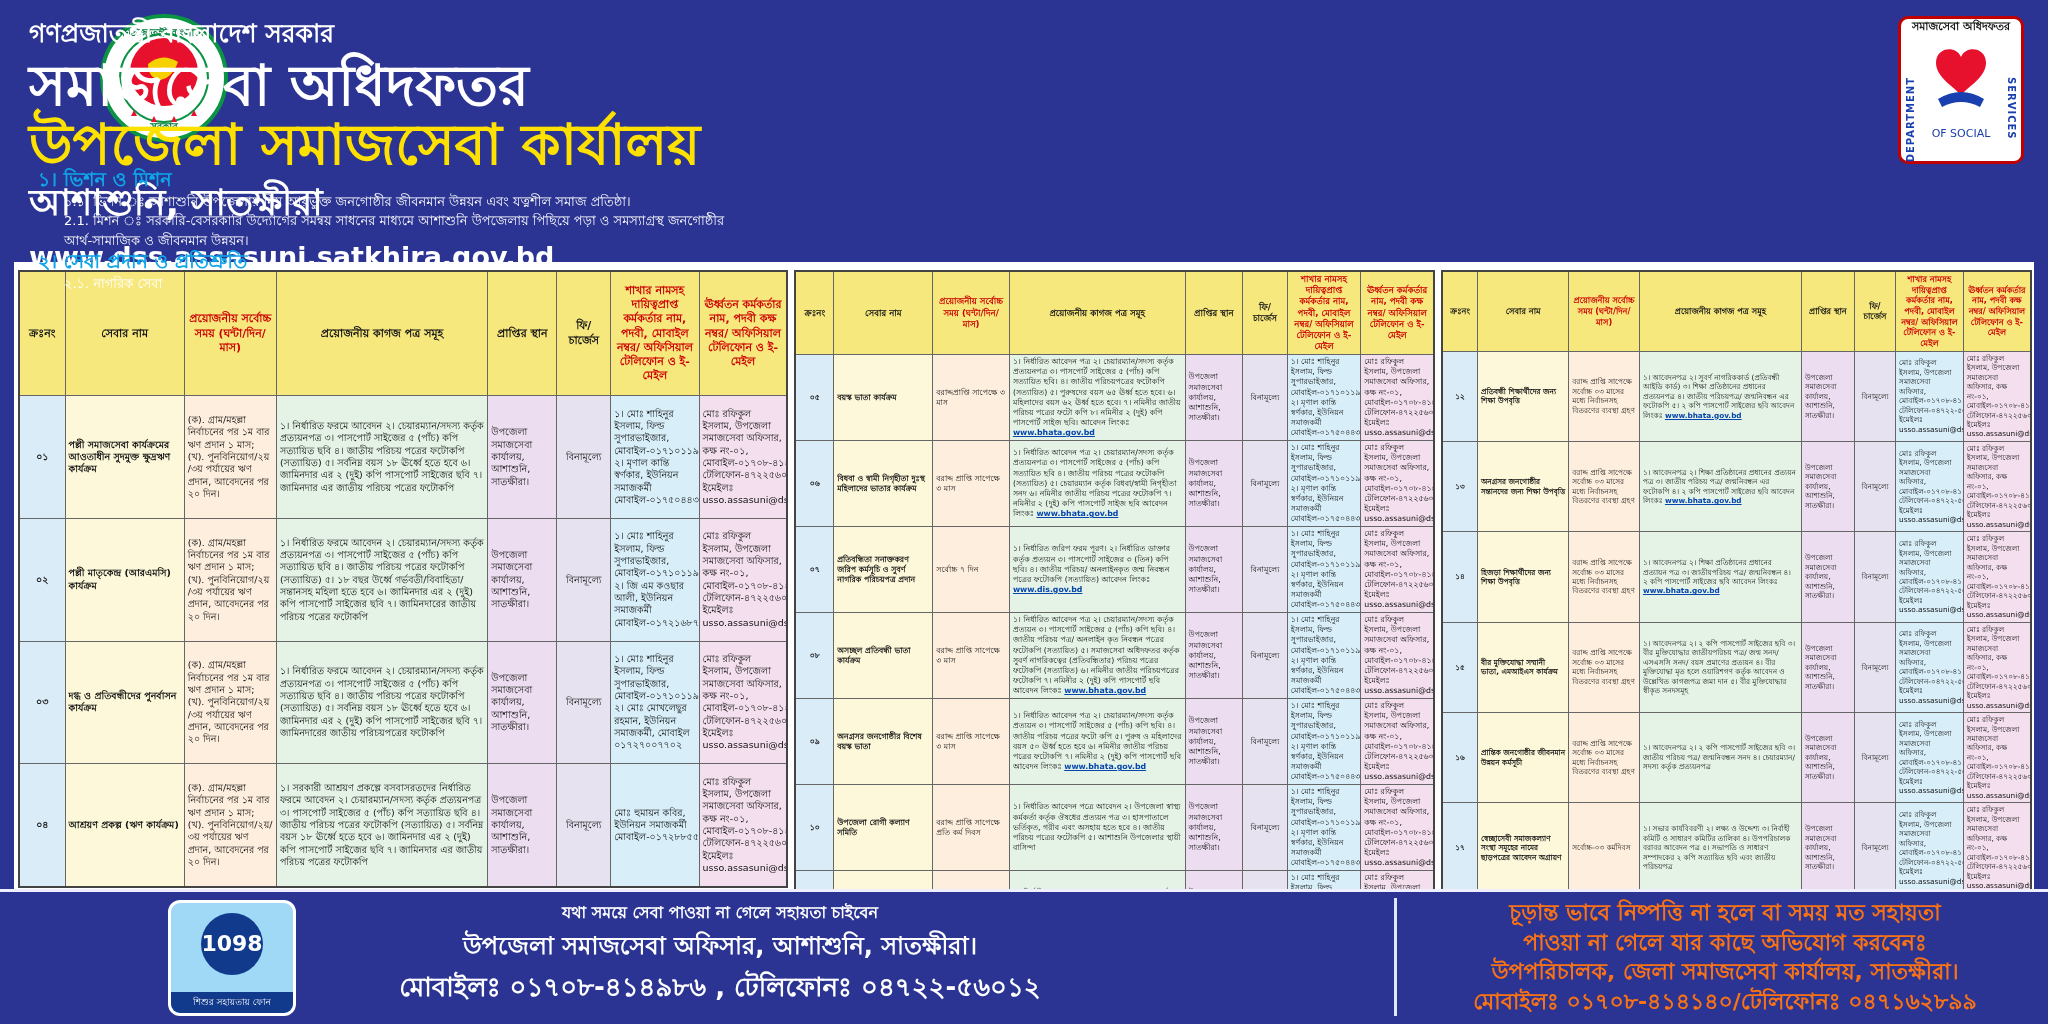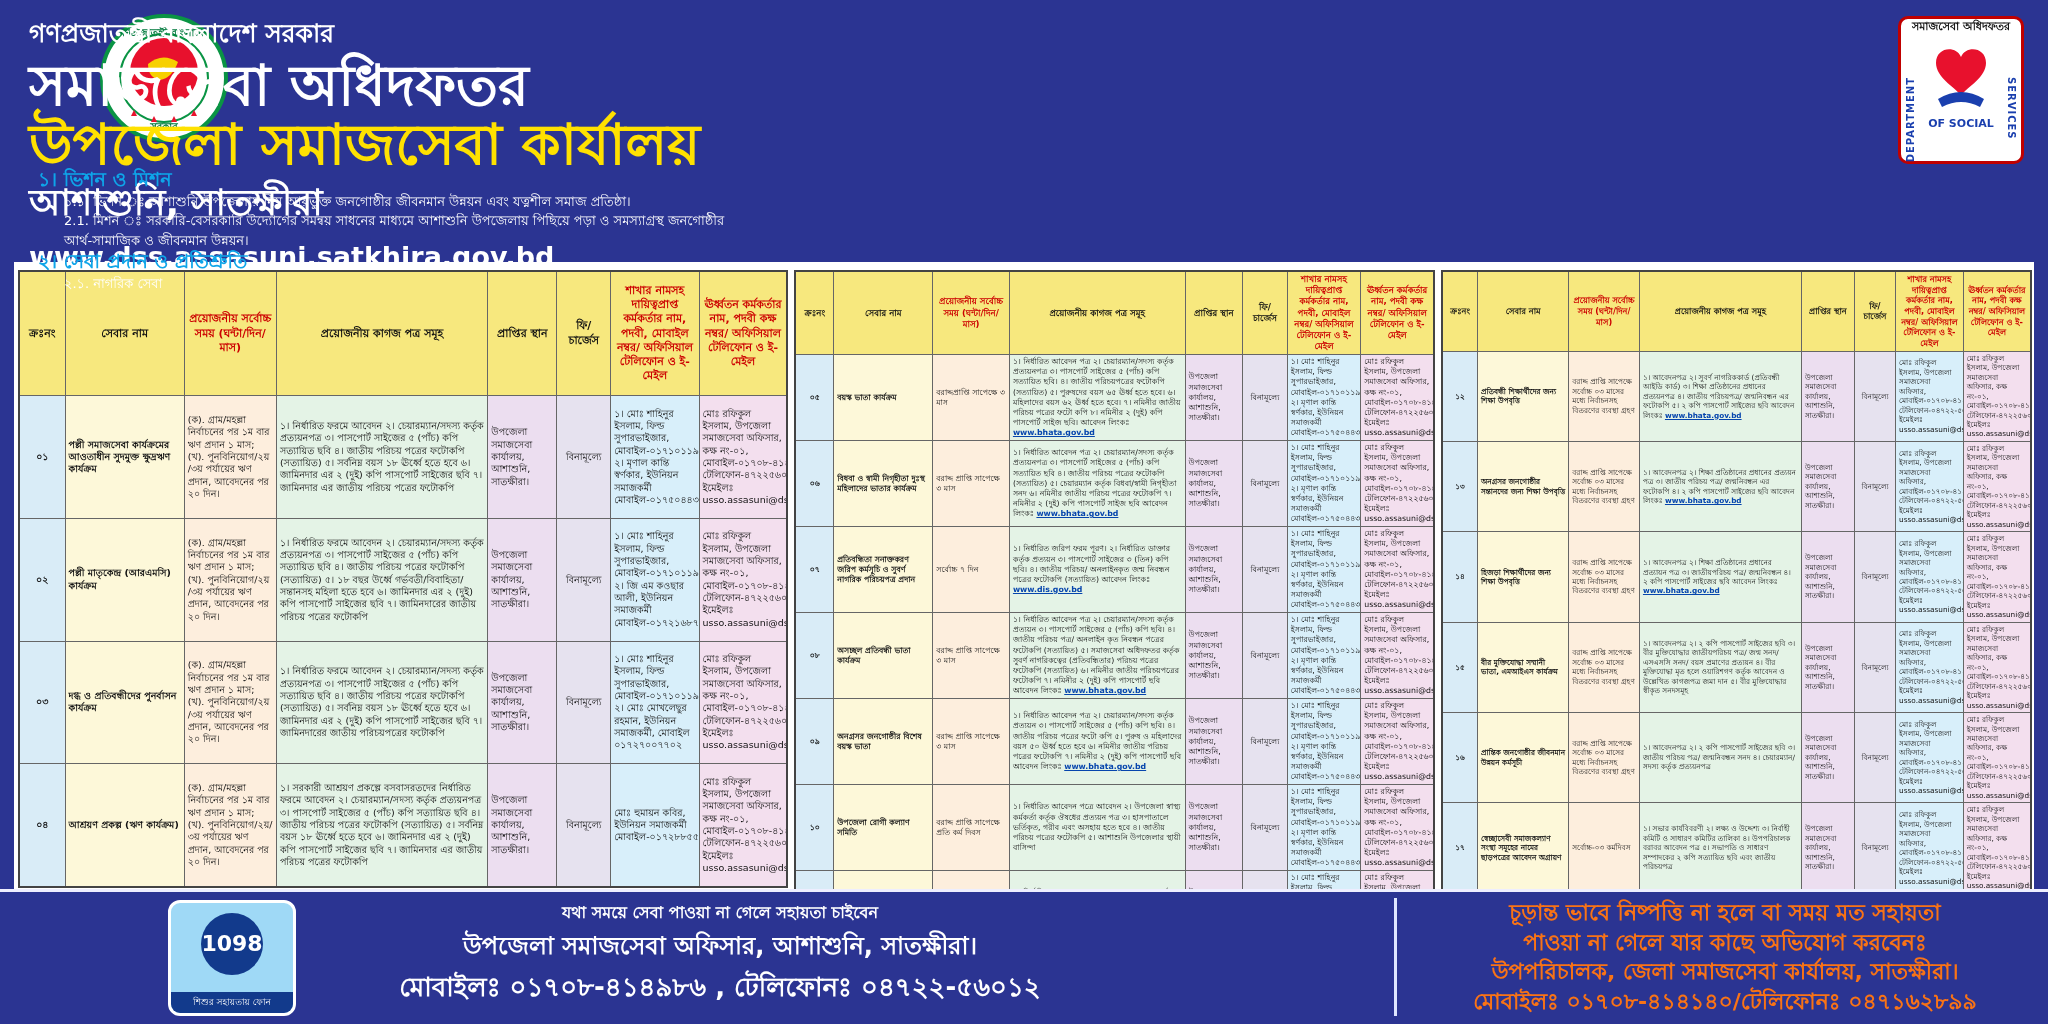--- a/index.html
+++ b/index.html
@@ -17,21 +17,21 @@
   .vm .h{color:#0ea5e9;font-weight:bold;font-size:19px;line-height:1.25;}
   .vm .t{font-size:13px;line-height:1.5;padding-left:26px;}
   
   .logo-left{position:absolute;left:100px;top:14px;width:128px;height:128px;}
   .logo-right{position:absolute;right:24px;top:16px;width:126px;height:148px;background:#fff;border-radius:10px;border:3px solid #c00000;box-sizing:border-box;padding:2px;text-align:center;}
   .logo-right .bn{font-size:11px;font-weight:bold;color:#111;line-height:1.1;}
   .logo-right .vert{position:absolute;top:58px;font-size:10px;font-weight:bold;color:#1a3fae;writing-mode:vertical-rl;letter-spacing:1px;}
   .logo-right .vl{left:4px;transform:rotate(180deg);}
   .logo-right .vr{right:4px;}
   .logo-right .heart{margin-top:4px;}
-  .logo-right .bottom{font-size:11px;font-weight:bold;color:#1a3fae;margin-top:2px;text-align:center;}
+  .logo-right .bottom{font-size:11px;font-weight:normal;color:#1a3fae;margin-top:12px;text-align:center;}
   
   .panel{position:absolute;left:14px;right:14px;top:262px;height:628px;background:#ffffff;border-top:4px double #ffffff;box-sizing:border-box;display:flex;gap:8px;padding:4px;}
   .svc-table{height:100%;box-sizing:border-box;}
   .svc-table.t1{width:38.5%;}
   .svc-table.t2{width:32%;}
   .svc-table.t3{width:29.5%;}
   .tbl{display:table;width:100%;height:100%;table-layout:fixed;border-collapse:collapse;border:2px solid #444;}
   .tr{display:table-row;}
   .td{display:table-cell;border:1px solid #666;vertical-align:middle;padding:2px 3px;overflow:hidden;color:#111;box-sizing:border-box;line-height:1.3;}
   .th{background:#f7e87e;font-weight:bold;text-align:center;}

